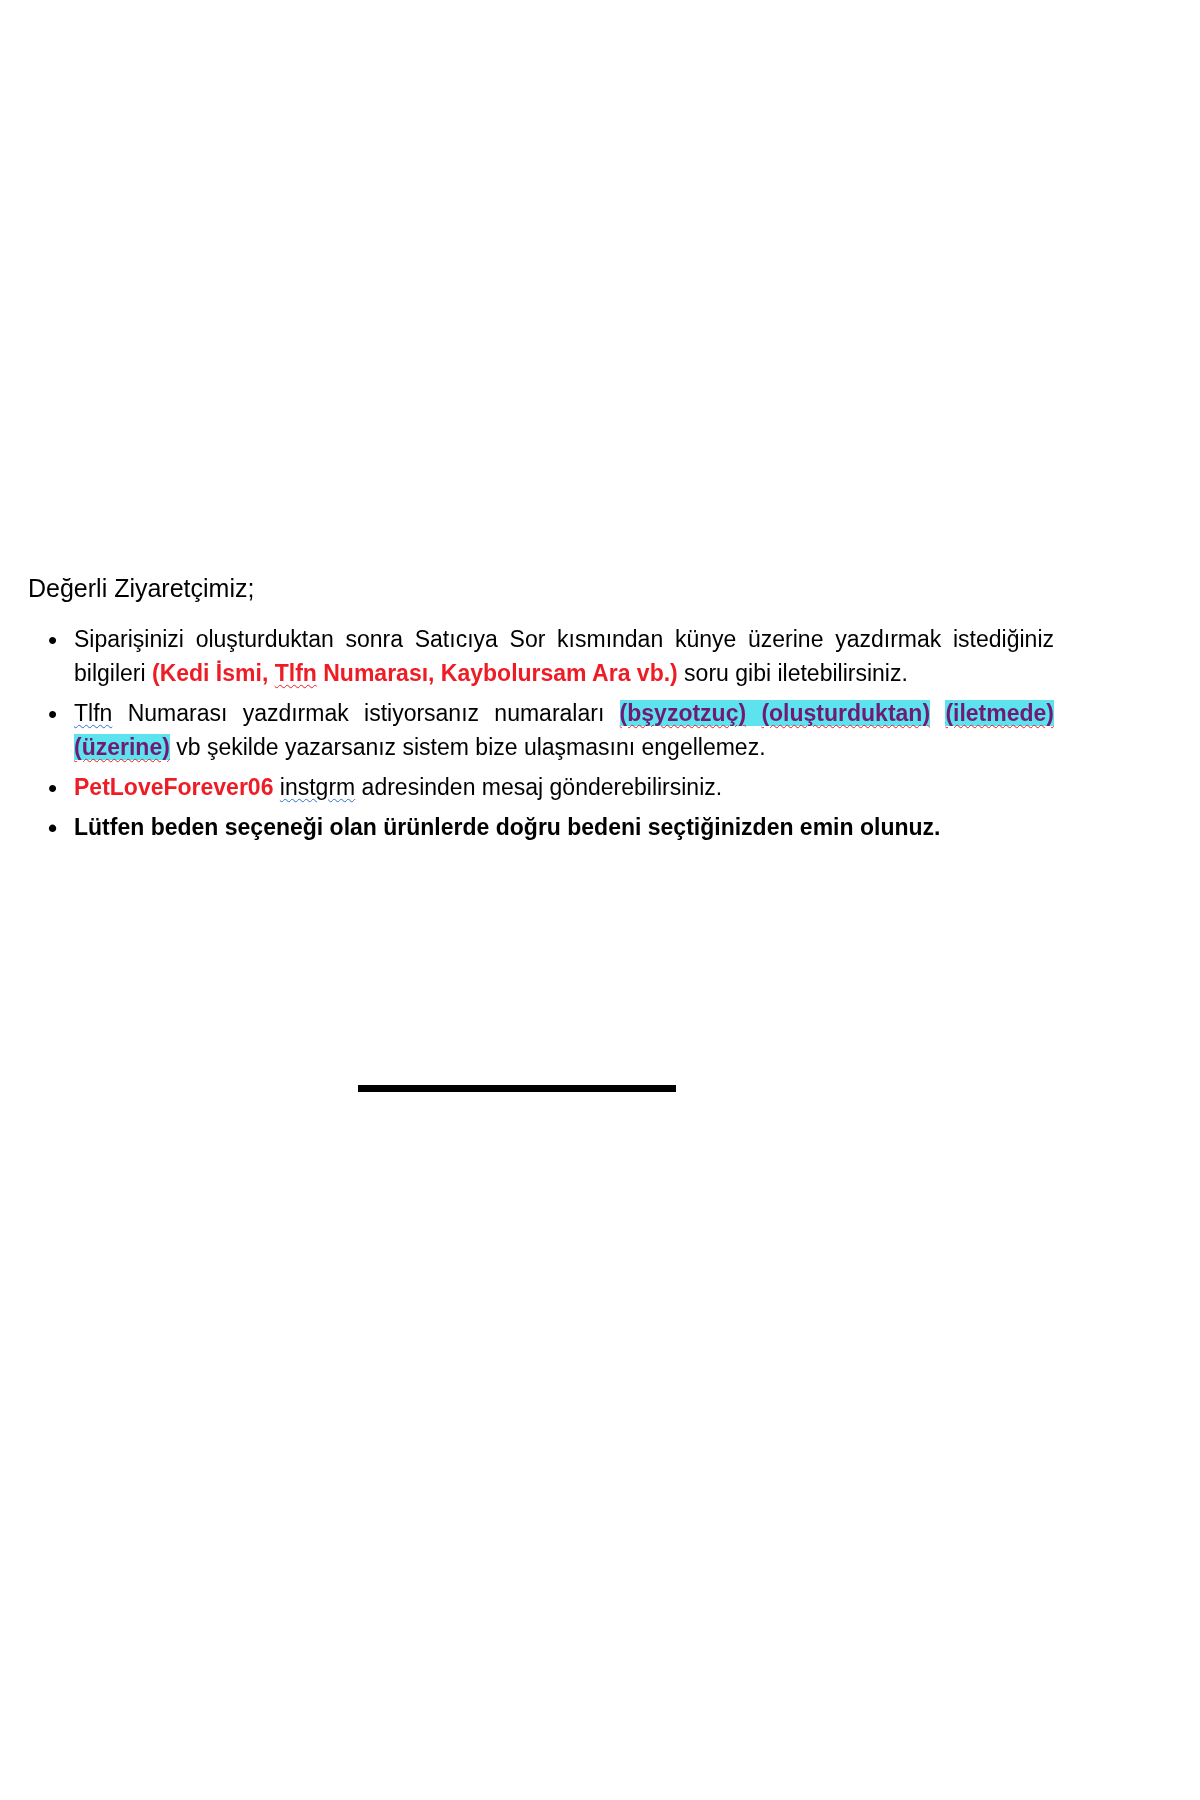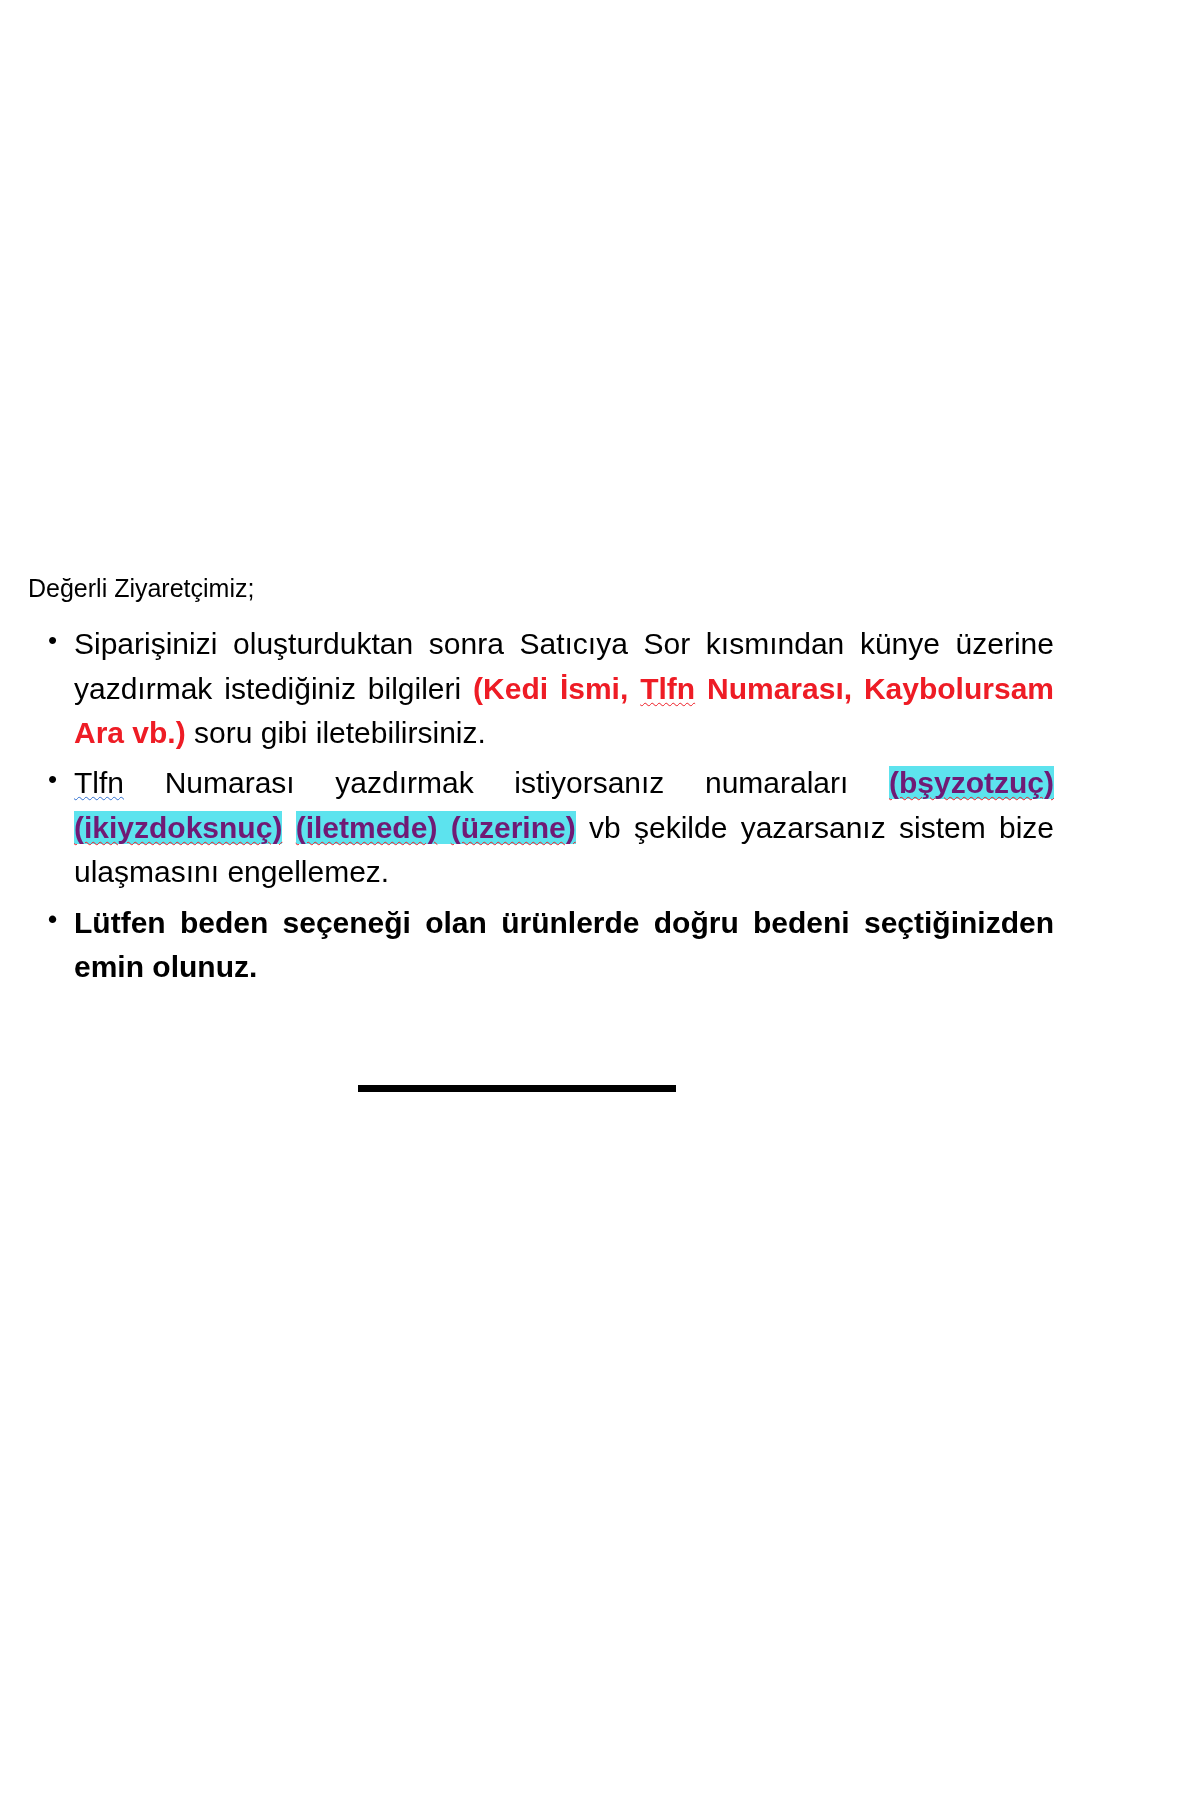--- a/index.html
+++ b/index.html
@@ -38,21 +38,21 @@
   }
   ul.bullets {
     list-style: none;
     margin: 0;
     padding: 0;
   }
   ul.bullets > li {
     position: relative;
     padding-left: 46px;
     margin-bottom: 6px;
-    font-size: 30px;
+    font-size: 23px;
     line-height: 1.48;
     text-align: justify;
     width: 980px;
     color: #000000;
   }
   ul.bullets > li::before {
     content: "\2022";
     position: absolute;
     left: 20px;
     top: -1px;
@@ -109,24 +109,27 @@
 
     <p class="salutation">Değerli Ziyaretçimiz;</p>
 
     <ul class="bullets">
 
       <li>
         <span>Siparişinizi oluşturduktan sonra Satıcıya Sor kısmından künye üzerine yazdırmak istediğiniz bilgileri </span><span class="red">(Kedi İsmi, </span><span class="red spell">Tlfn</span><span class="red"> Numarası, Kaybolursam Ara vb.)</span><span> soru gibi iletebilirsiniz.</span>
       </li>
 
       <li>
-        <span class="spell-blue">Tlfn</span><span> Numarası yazdırmak istiyorsanız numaraları </span><span class="hl spell">(bşyzotzuç)</span><span class="hl"> </span><span class="hl spell">(ikiyzdoksnuç)</span><span> </span><span class="hl spell">(iletmede)</span><span class="hl"> </span><span class="hl spell">(üzerine)</span><span> vb şekilde yazarsanız sistem bize ulaşmasını engellemez.</span>
+        <span class="spell-blue">Tlfn</span><span> Numarası yazdırmak istiyorsanız numaraları </span><span class="hl spell">(bşyzotzuç)</span><span class="hl"> </span><span class="hl spell">(oluşturduktan)</span><span> </span><span class="hl spell">(iletmede)</span><span class="hl"> </span><span class="hl spell">(üzerine)</span><span> vb şekilde yazarsanız sistem bize ulaşmasını engellemez.</span>
       </li>
 
 
+      <li>
+        <span class="redword">PetLoveForever06</span><span> </span><span class="spell-blue">instgrm</span><span> adresinden mesaj gönderebilirsiniz.</span>
+      </li>
 
       <li class="last-li">
         <span>Lütfen beden seçeneği olan ürünlerde doğru bedeni seçtiğinizden emin olunuz.</span>
       </li>
 
     </ul>
   </div>
 
   <div class="rule"></div>
 

